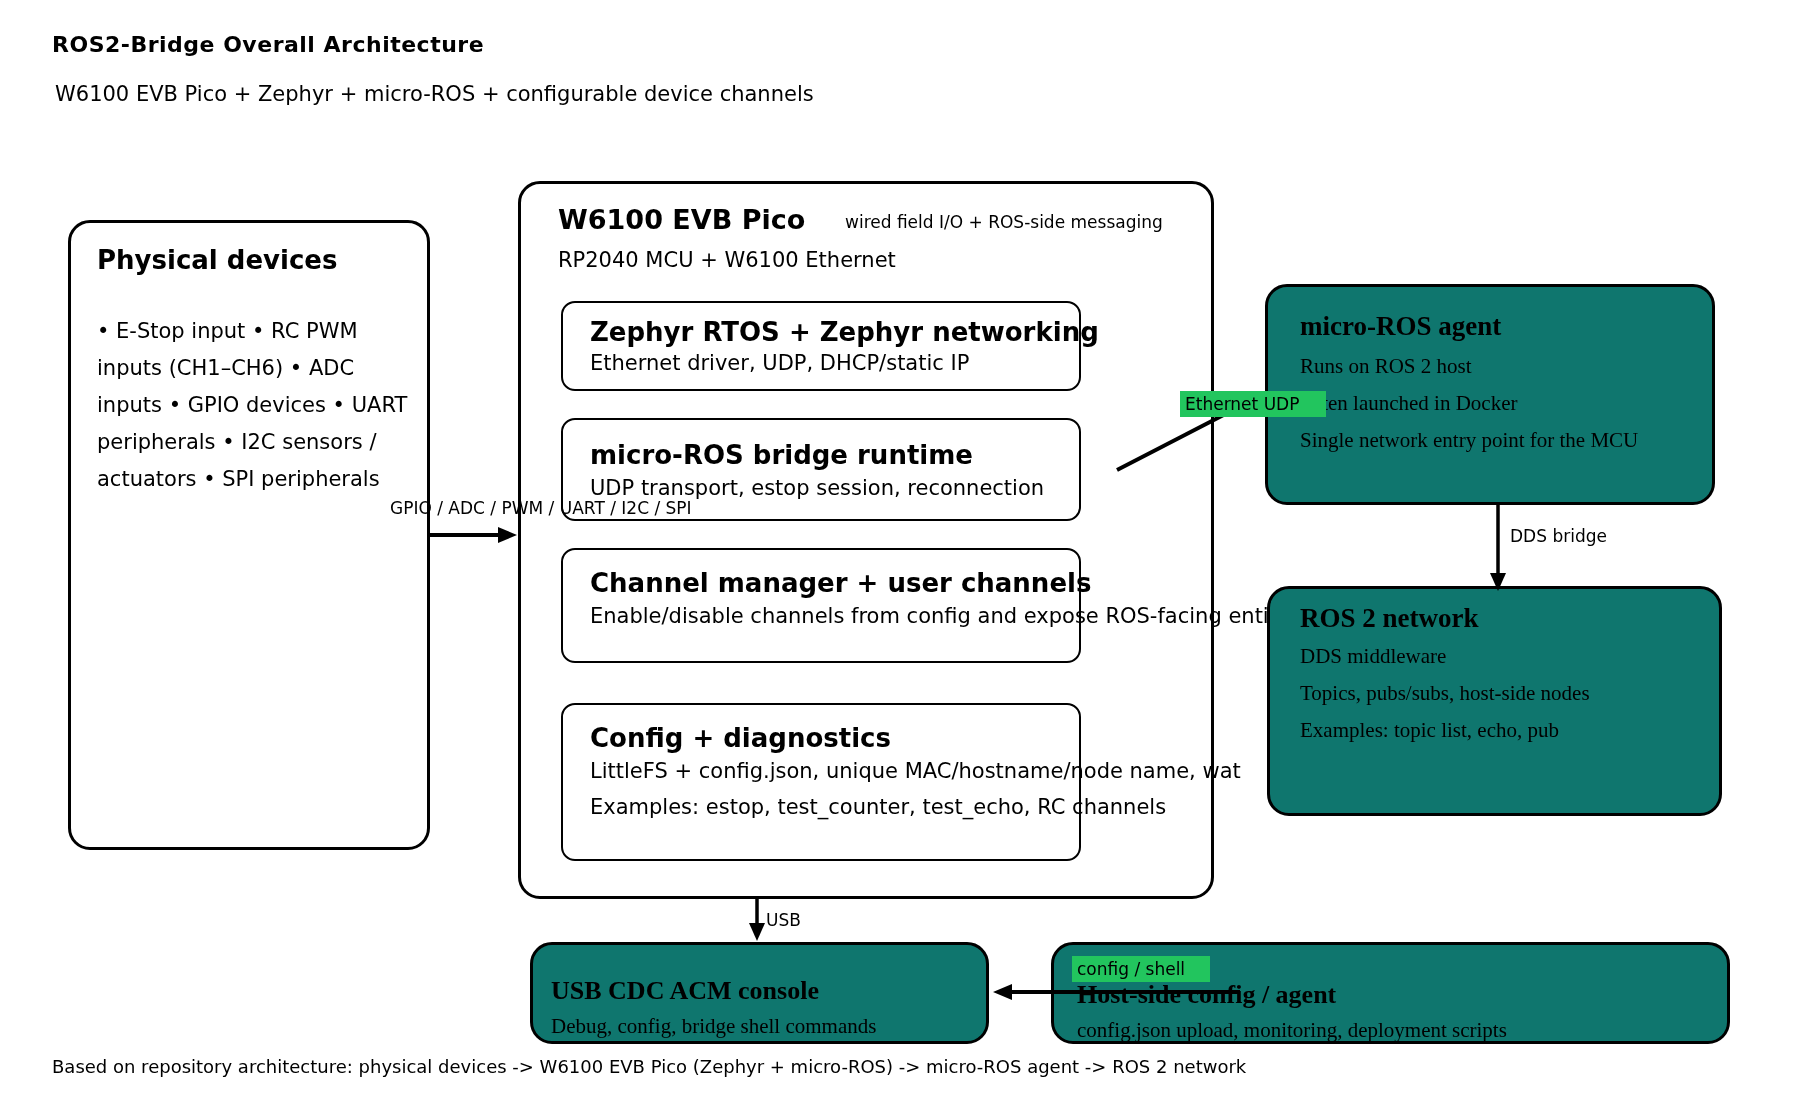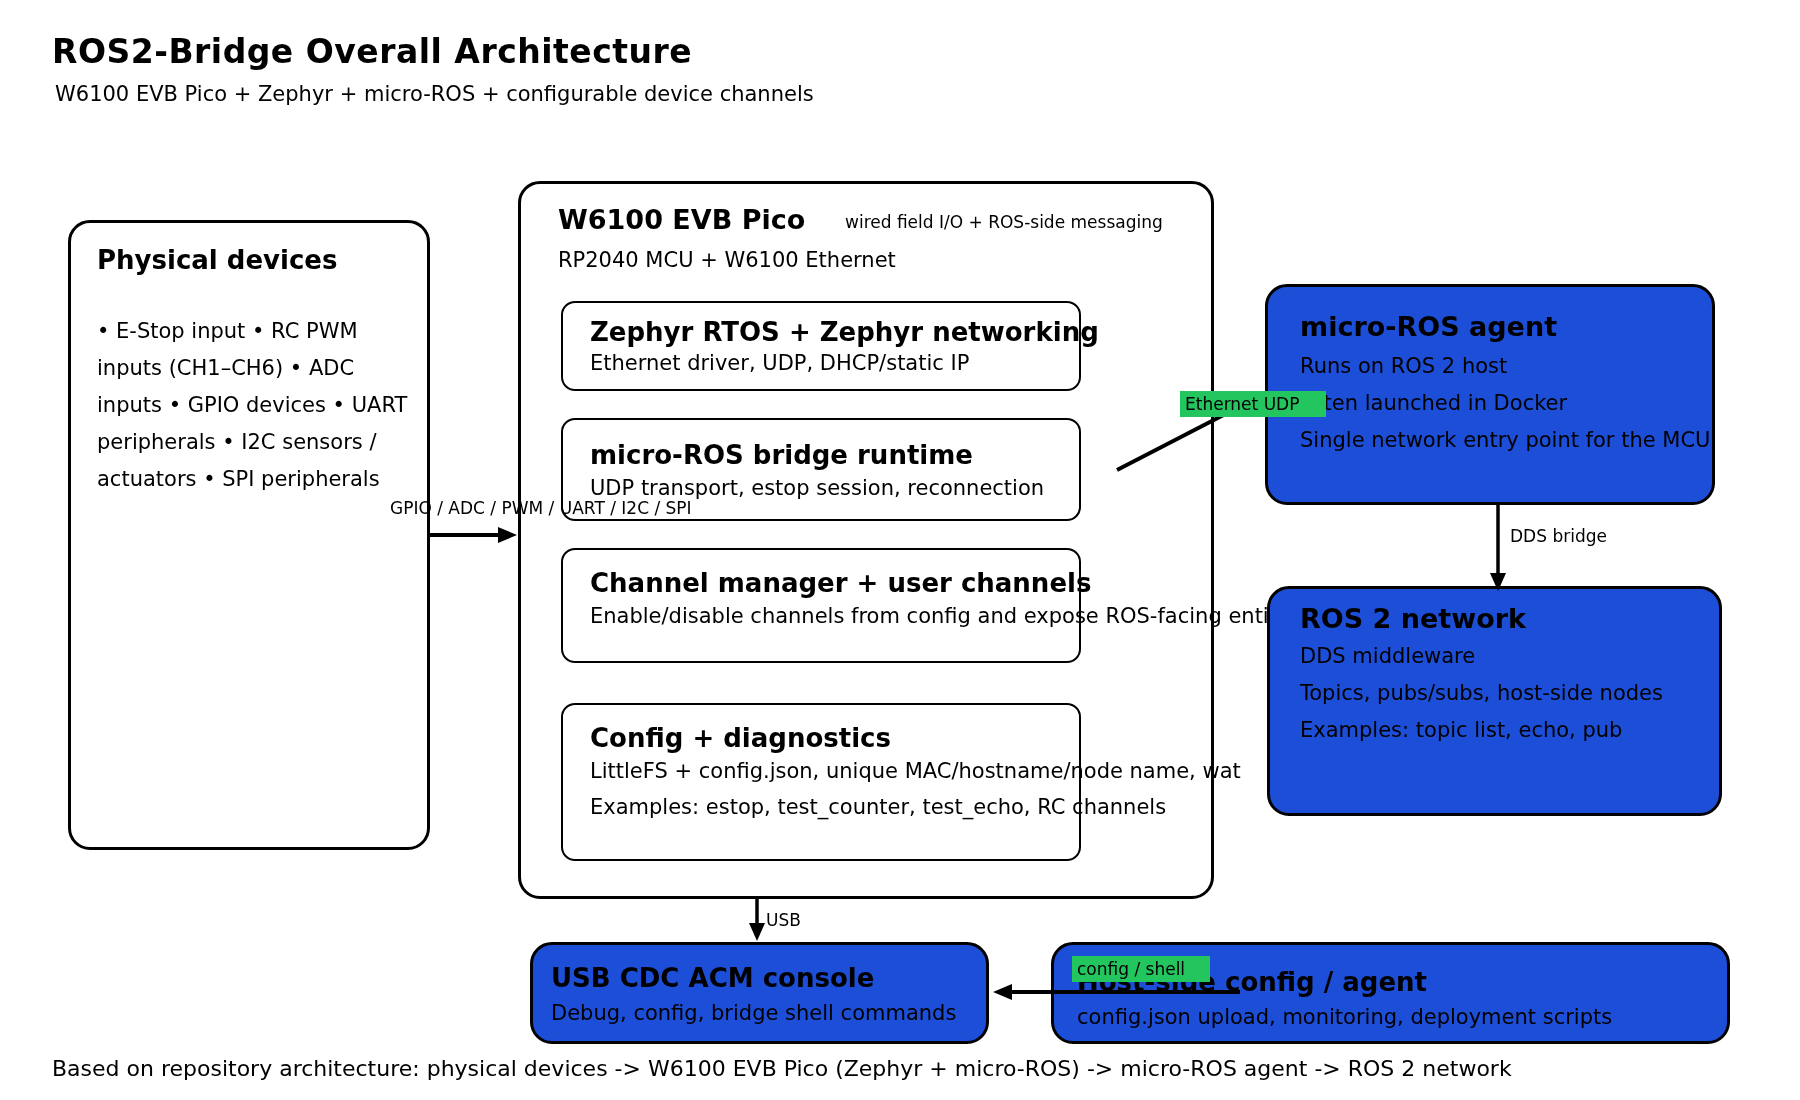--- a/index.html
+++ b/index.html
@@ -1,25 +1,25 @@
 <!DOCTYPE html>
 <html><head>
 <meta charset="utf-8">
 <style>
   html,body{margin:0;padding:0;background:#ffffff;}
   #canvas{position:relative;width:1800px;height:1100px;background:#ffffff;
           font-family:"DejaVu Sans",sans-serif;color:#000;overflow:hidden;}
   .abs{position:absolute;}
-  .h1{font-size:33px;font-weight:bold;letter-spacing:.5px;}
+  .h1{font-size:22px;font-weight:bold;letter-spacing:.5px;}
   .h2{font-size:21px;}
   .box{position:absolute;border:3px solid #000;border-radius:22px;box-sizing:border-box;}
-  .filled{background:#1d4ed8;z-index:20;}
+  .filled{background:#0f766e;z-index:20;font-family:Liberation Serif, serif;}
   .inner{position:absolute;border:2px solid #000;border-radius:14px;background:#fff;box-sizing:border-box;}
   .box-title{font-size:27px;font-weight:bold;white-space:nowrap;}
-  .box-title-sm{font-size:26px;font-weight:bold;white-space:nowrap;}
+  .box-title-sm{font-size:26px;font-weight:bold;white-space:nowrap;margin-top:13px;}
   .inner-title{font-size:26px;font-weight:bold;white-space:nowrap;}
   .sub{font-size:21px;white-space:nowrap;}
   .line{font-size:21px;white-space:nowrap;}
   .lbl{position:absolute;font-size:17px;white-space:nowrap;z-index:40;}
   .lbl-bg{background:#22c55e;padding:3px 5px;}
   .phys-body{font-size:21px;line-height:37px;width:315px;}
   .body-lines .line{margin-top:16px;line-height:21px;}
   svg.overlay{position:absolute;left:0;top:0;z-index:30;pointer-events:none;}
   .zsub{position:relative;z-index:31;}
 </style>
@@ -106,15 +106,15 @@
       <polygon points="993,992 1012,984 1012,1000" stroke="none"></polygon>
     </g>
   </svg>
 
   <div class="lbl" style="left:390px;top:498px;">GPIO / ADC / PWM / UART / I2C / SPI</div>
   <div class="lbl" style="left:766px;top:910px;">USB</div>
   <div class="lbl lbl-bg" style="left:1180px;top:391px;width:136px;">Ethernet UDP</div>
   <div class="lbl" style="left:1510px;top:526px;">DDS bridge</div>
   <div class="lbl lbl-bg" style="left:1072px;top:956px;width:128px;">config / shell</div>
 
-  <div class="abs" style="left:52px;top:1056px;font-size:22px;">Based on repository architecture: physical devices -&gt; W6100 EVB Pico (Zephyr + micro-ROS) -&gt; micro-ROS agent -&gt; ROS 2 network</div>
+  <div class="abs" style="left:52px;top:1056px;font-size:18px;">Based on repository architecture: physical devices -&gt; W6100 EVB Pico (Zephyr + micro-ROS) -&gt; micro-ROS agent -&gt; ROS 2 network</div>
 
 </div>
 
 </body></html>

